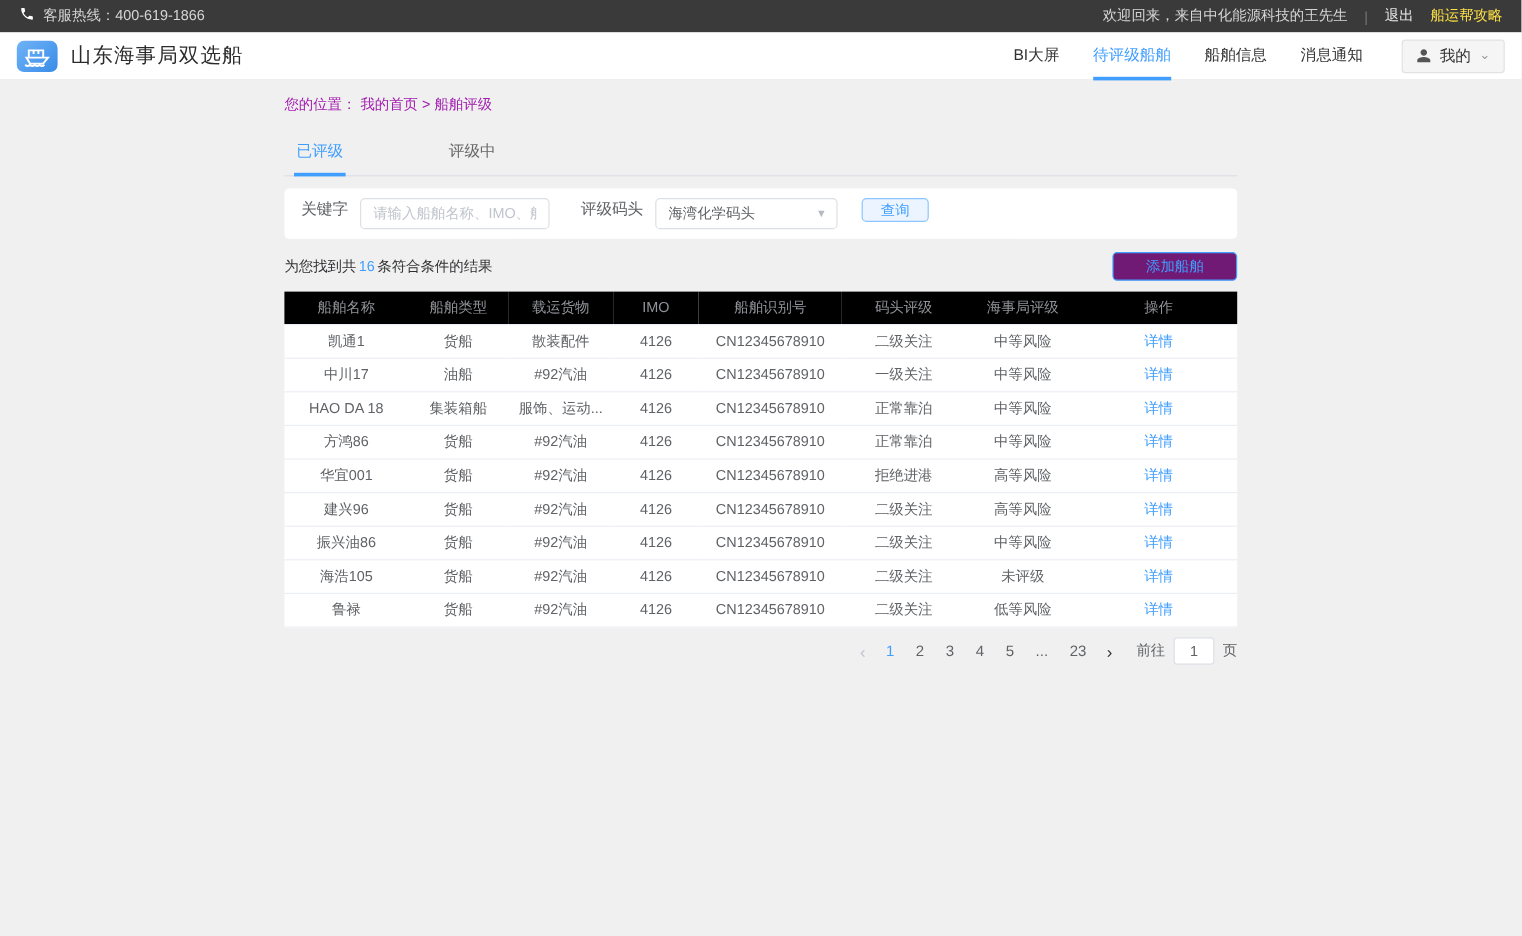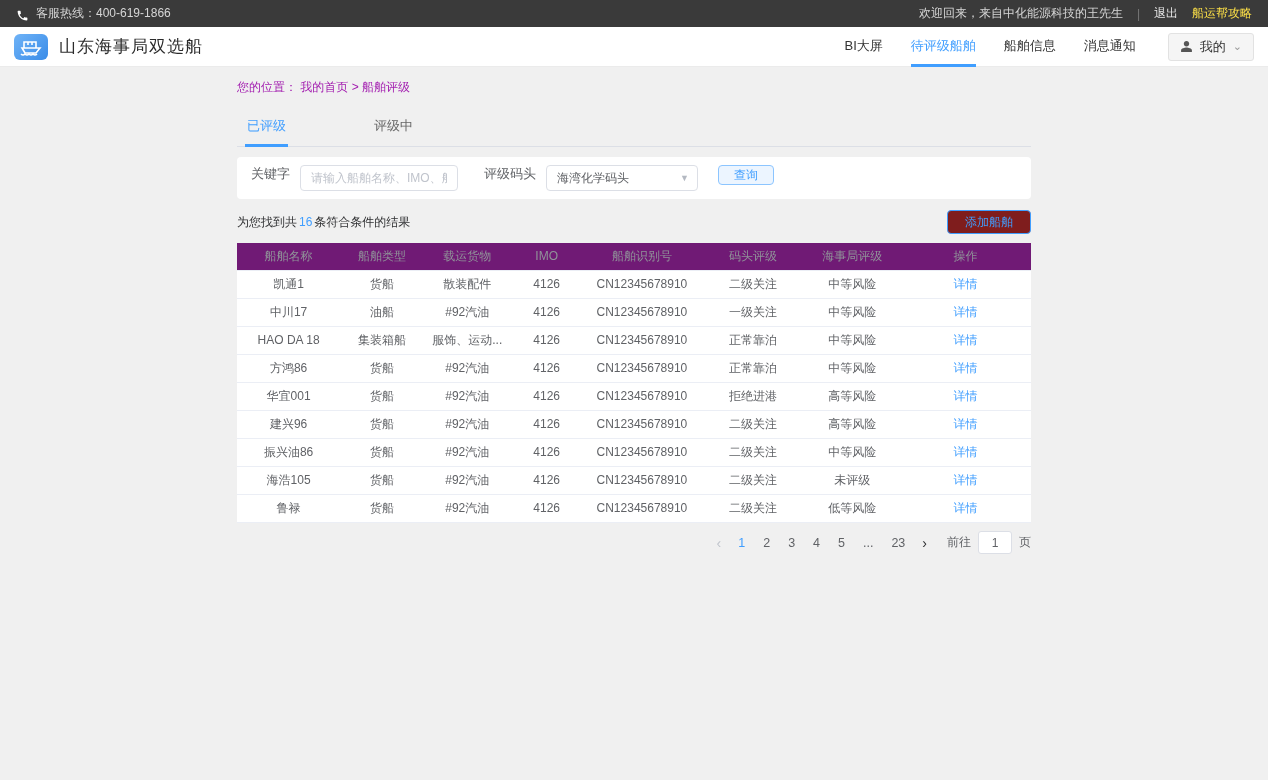--- a/index.html
+++ b/index.html
@@ -6,21 +6,21 @@
   html,body { width:1268px; height:780px; }
   body {
     font-family:"Liberation Sans","DejaVu Sans",sans-serif;
     background:#f0f0f0; color:#333; overflow:hidden;
   }
   
   .topbar {
     height:27px; background:#3a3a3a; color:#d6d6d6;
     display:flex; align-items:center; padding:0 16px; font-size:12px;
   }
-  .topbar .left { display:flex; align-items:flex-end; gap:7px; }
+  .topbar .left { display:flex; align-items:flex-start; gap:7px; }
   .topbar .right { margin-left:auto; display:flex; align-items:center; gap:14px; }
   .topbar .divider { color:#777; }
   .topbar .logout { color:#e8e8e8; cursor:pointer; }
   .topbar .guide { color:#fde047; cursor:pointer;text-align:right; }
   .phone-svg { width:13px; height:13px; fill:#fff; }
   
   .header {
     height:40px; background:#fff; display:flex; align-items:center;
     padding:16px 14px; border-bottom:1px solid #ebebeb;justify-content:center;
   }
@@ -78,30 +78,30 @@
     background:#ecf5ff; border:1px solid #8cc5ff; color:#409EFF;
     border-radius:4px; cursor:pointer; font-family:inherit;
   }
   
   .results-row {
     margin-top:11px; display:flex; align-items:center; justify-content:space-between;
   }
   .results-text { font-size:12px; color:#303133; }
   .results-text .count { color:#409EFF; padding:0 2px; }
   .add-btn {
-    height:24px; padding:0 17px; font-size:12px; background:#7f1d1d;
+    height:24px; padding:0 27px; font-size:12px; background:#701a75;
     border:1px solid #409EFF; color:#409EFF; border-radius:4px; cursor:pointer;
     font-family:inherit;
   }
   
   .table-card { margin-top:9px; background:#fff; }
   table { width:100%; border-collapse:collapse; font-size:12px; text-align:center; }
   th {
     color:#909399; font-weight:400; height:27px;
-    border-bottom:1px solid #ebeef5; background:#701a75;
+    border-bottom:1px solid #ebeef5; background:#000000;
   }
   td { color:#606266; height:28px; border-bottom:1px solid #ebeef5; }
   .detail-link { color:#409EFF; cursor:pointer; }
   
   .pagination {
     margin-top:8px; display:flex; align-items:center; justify-content:flex-end;
     font-size:12.5px; color:#606266;
   }
   .page-item { padding:0 9px; height:24px; line-height:24px; cursor:pointer; }
   .page-item.active { color:#409EFF; }

